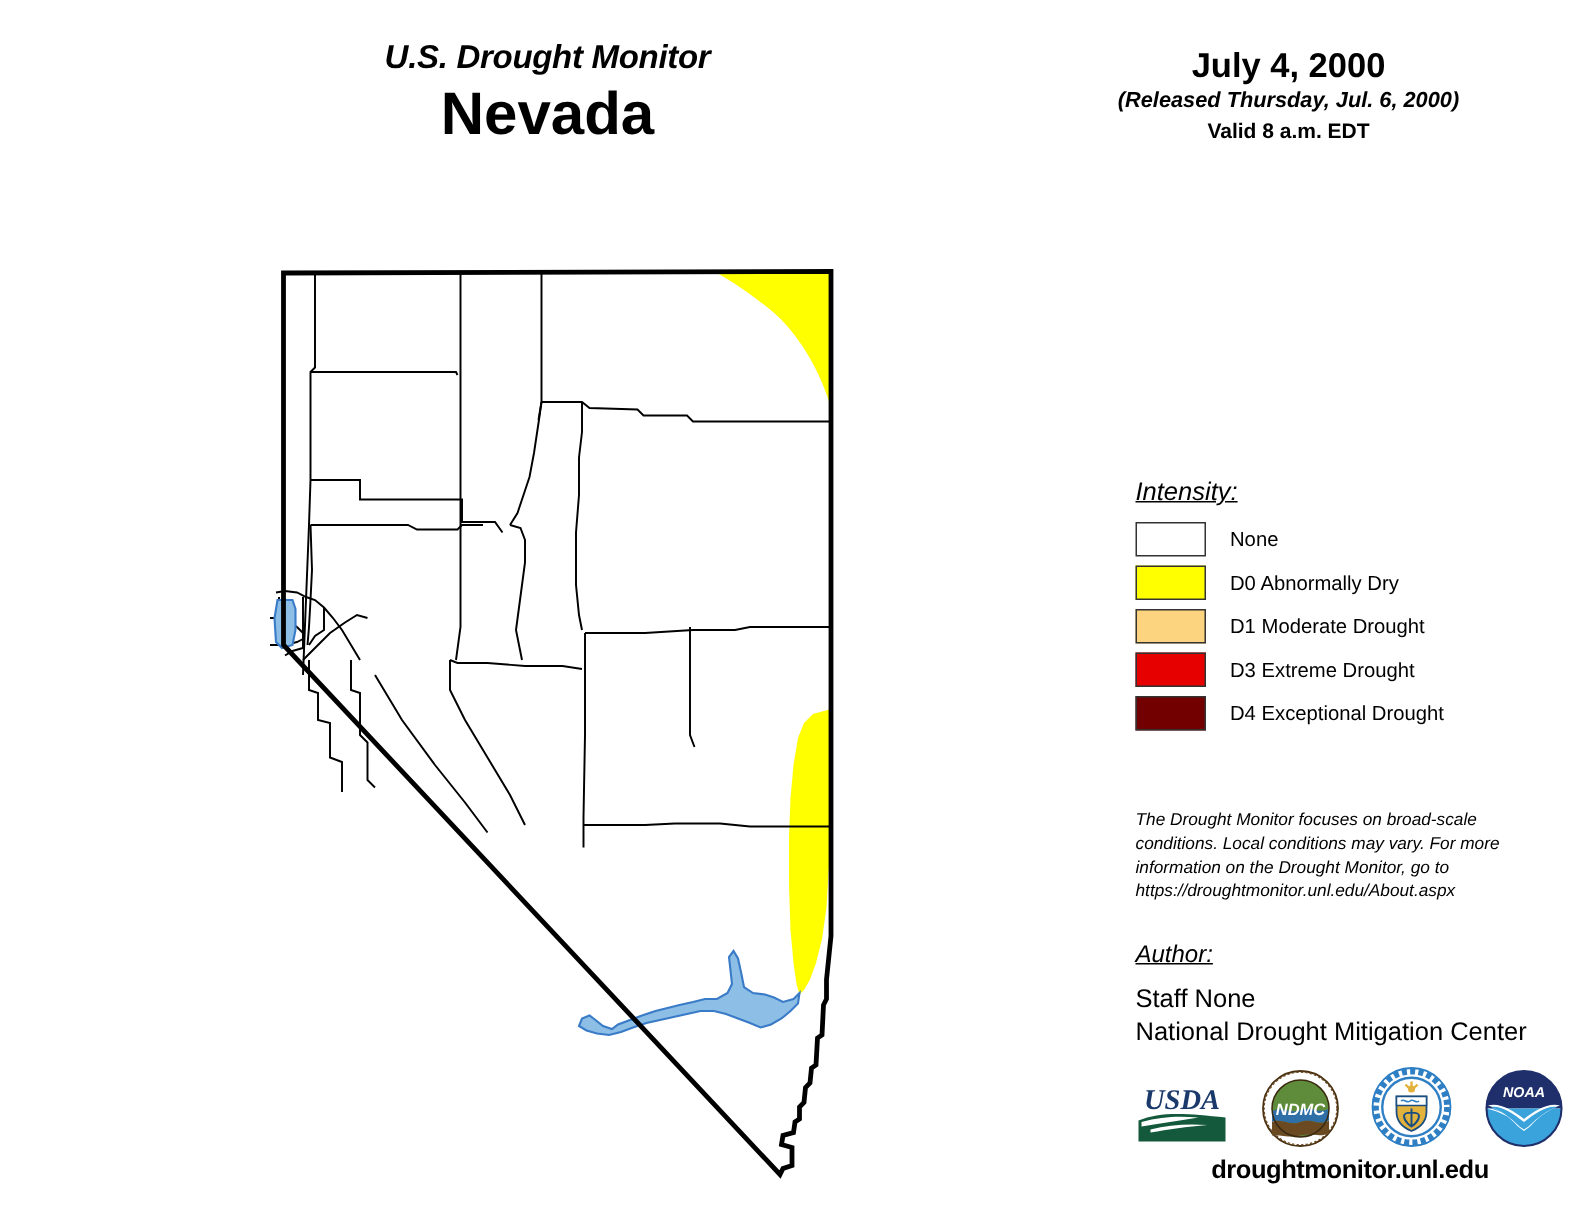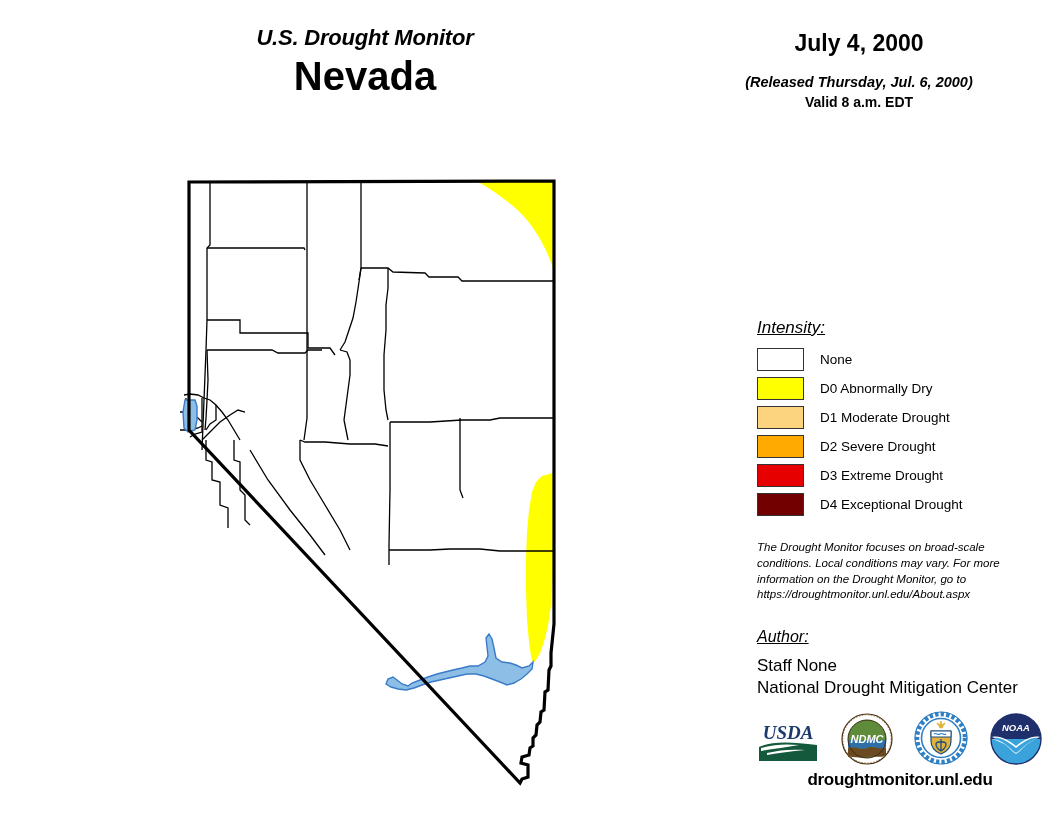--- a/index.html
+++ b/index.html
@@ -47,21 +47,21 @@
   }
   #date-main {
     font-size: 23px;
     font-weight: bold;
     line-height: 1.15;
   }
   #date-released {
     font-size: 14.5px;
     font-weight: bold;
     font-style: italic;
-    margin-top: 18px;
+    margin-top: 3px;
   }
   #date-valid {
     font-size: 14px;
     font-weight: bold;
     margin-top: 4px;
   }
 
   
   #map-wrap {
     position: absolute;
@@ -265,24 +265,20 @@
   </div>
   <div class="legend-row">
     <div class="legend-swatch" style="background: rgb(255, 255, 0);"></div>
     <div class="legend-label">D0 Abnormally Dry</div>
   </div>
   <div class="legend-row">
     <div class="legend-swatch" style="background: rgb(252, 211, 127);"></div>
     <div class="legend-label">D1 Moderate Drought</div>
   </div>
   <div class="legend-row">
-    <div class="legend-swatch" style="background: rgb(255, 170, 0);"></div>
-    <div class="legend-label">D2 Severe Drought</div>
-  </div>
-  <div class="legend-row">
     <div class="legend-swatch" style="background: rgb(230, 0, 0);"></div>
     <div class="legend-label">D3 Extreme Drought</div>
   </div>
   <div class="legend-row">
     <div class="legend-swatch" style="background: rgb(115, 0, 0);"></div>
     <div class="legend-label">D4 Exceptional Drought</div>
   </div>
 </div>
 
 <div id="disclaimer">The Drought Monitor focuses on broad-scale conditions. Local conditions may vary. For more information on the Drought Monitor, go to https://droughtmonitor.unl.edu/About.aspx</div>

